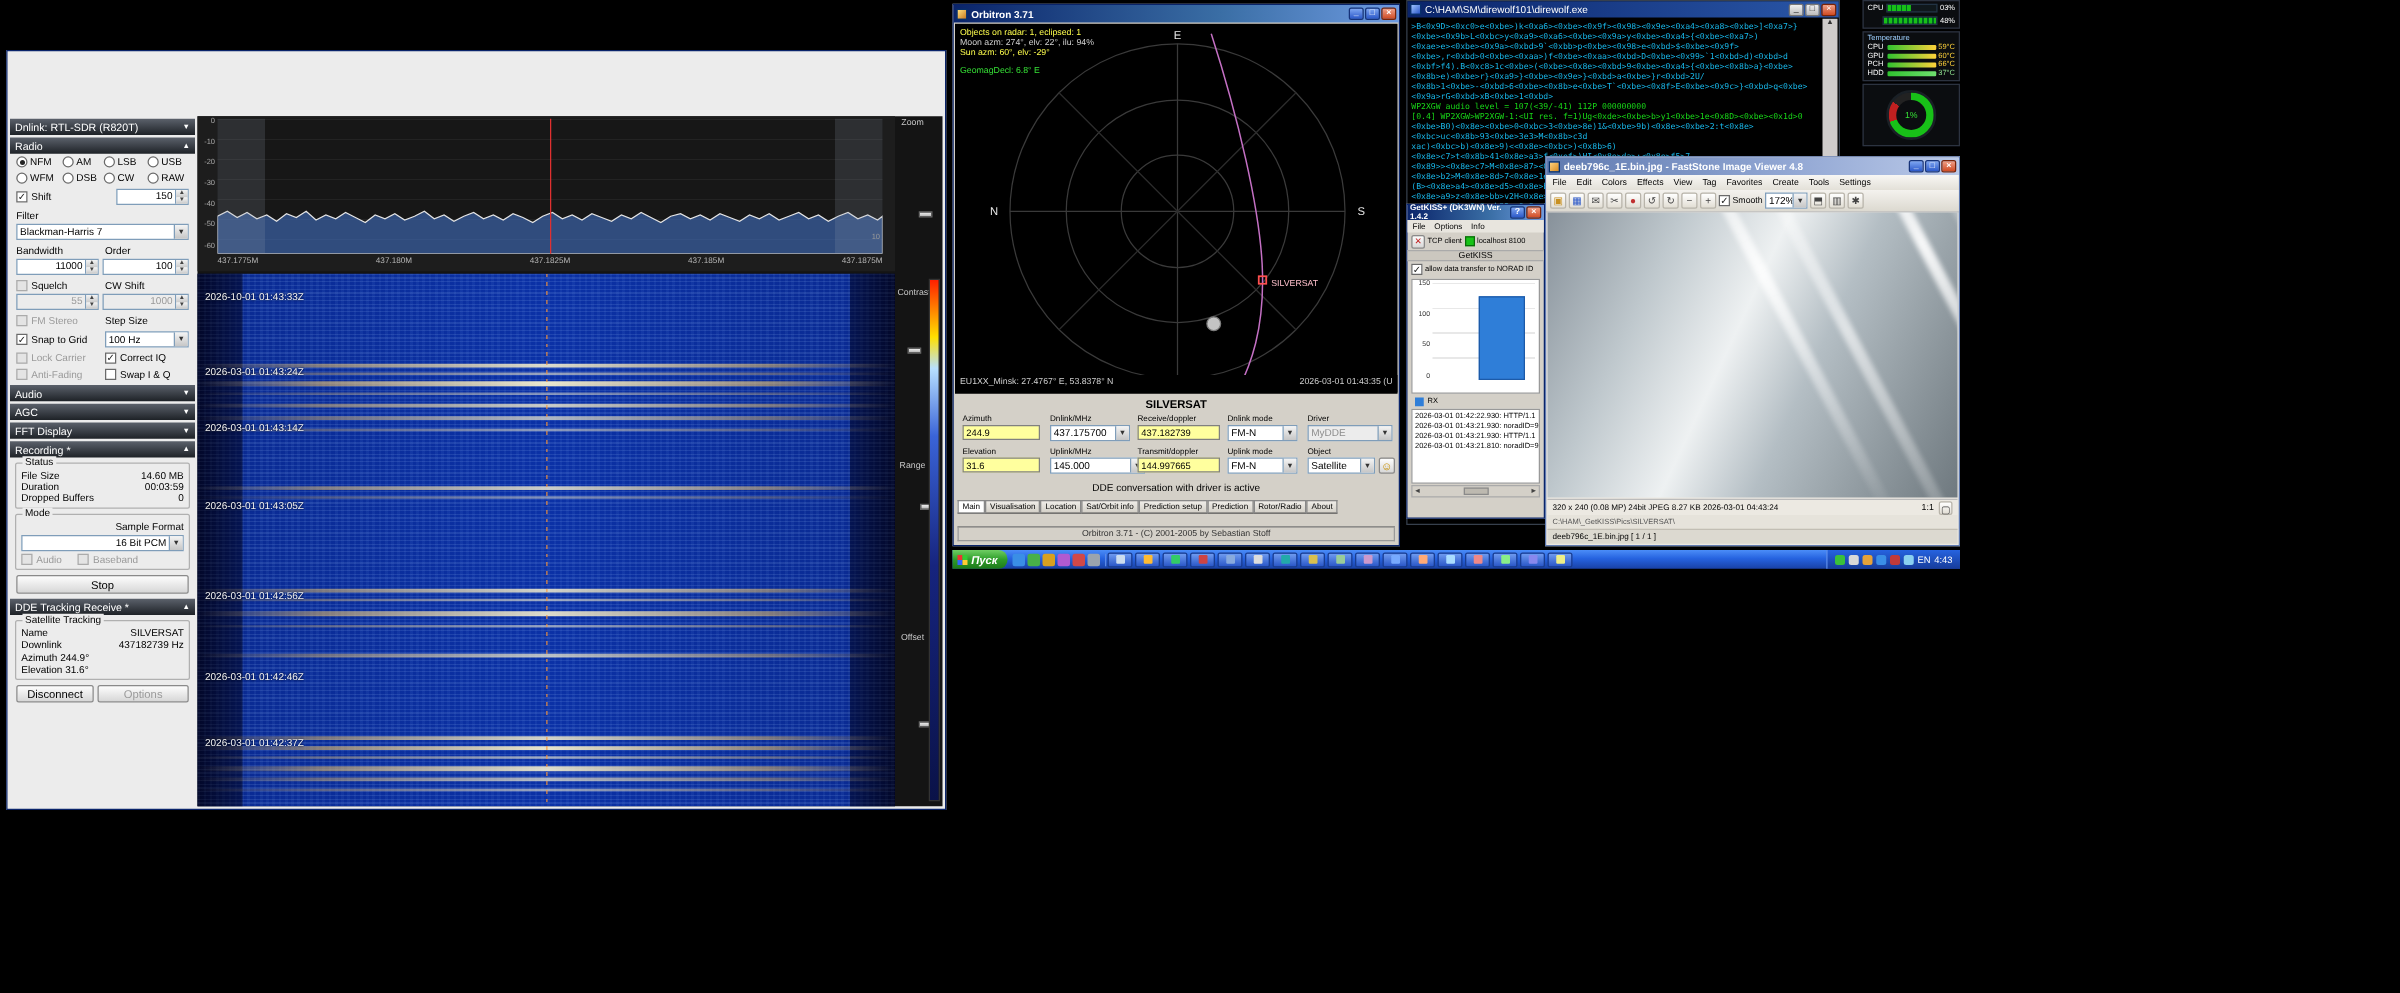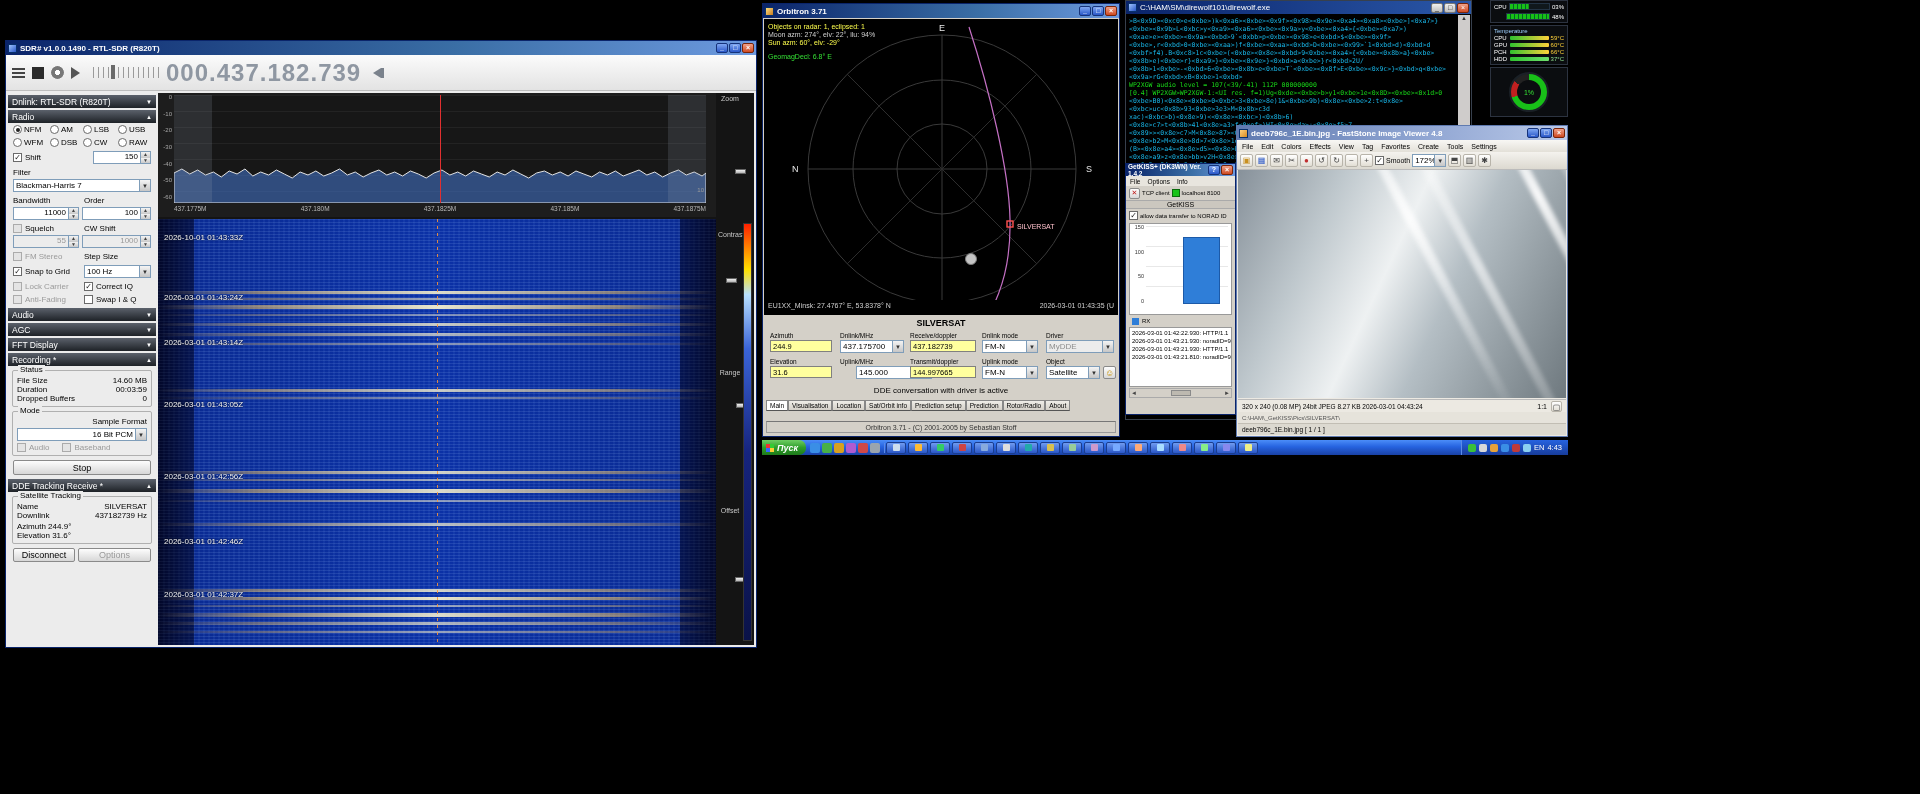--- a/index.html
+++ b/index.html
@@ -409,21 +409,21 @@
         <span class="a">▼</span>
       </div>
 
     <div class="ofield" style="left:6px;top:42px">Elevation</div>
     <div class="ofield" style="left:76px;top:42px">Uplink/MHz</div>
     <div class="ofield" style="left:146px;top:42px">Transmit/doppler</div>
     <div class="ofield" style="left:218px;top:42px">Uplink mode</div>
     <div class="ofield" style="left:282px;top:42px">Object</div>
 
     <div class="ylw w" style="left:6px;top:50px;width:62px">31.6</div>
-    <div class="dd w" style="left:92px;top:50px;width:76px">
+    <div class="dd w" style="left:76px;top:50px;width:76px">
         <span class="v">145.000</span>
         <span class="a">▼</span>
       </div>
     <div class="ylw w" style="left:146px;top:50px;width:66px">144.997665</div>
     <div class="dd w" style="left:218px;top:50px;width:56px">
         <span class="v">FM-N</span>
         <span class="a">▼</span>
       </div>
     <div class="dd w" style="left:282px;top:50px;width:54px">
         <span class="v">Satellite</span>
@@ -439,47 +439,20 @@
       <span class="otab">Prediction setup</span>
       <span class="otab">Prediction</span>
       <span class="otab">Rotor/Radio</span>
       <span class="otab">About</span>
     </div>
     <div style="position:absolute;left:2px;right:2px;bottom:2px;height:12px;border:1px solid #999;border-top-color:#777;background:#d4d0c8;text-align:center;font-size:7px;color:#333;line-height:11px">Orbitron 3.71 - (C) 2001-2005 by Sebastian Stoff</div>
   </div>
 </div>
 
 <div id="sdr" class="w">
-  <div class="titlebar">
-    <span class="ticon"></span>
-    <span>SDR# v1.0.0.1490 - RTL-SDR (R820T)</span>
-    <span class="tbtns">
-      <span class="tbtn">_</span>
-      <span class="tbtn">□</span>
-      <span class="tbtn close">×</span>
-    </span>
-  </div>
-  <div id="sdr-tools">
-    <span class="ham">
-        <i></i>
-        <i></i>
-        <i></i>
-      </span>
-    <span style="width:12px;height:12px;background:#2b2b2b"></span>
-    <span style="width:13px;height:13px;border-radius:50%;background:radial-gradient(circle,#fff 25%,#777 28%,#777 70%,transparent 72%)"></span>
-    <span style="width:0;height:0;border:6px solid transparent;border-right:9px solid #555;transform:rotate(180deg)"></span>
-    <span style="width:66px;height:11px;background:repeating-linear-gradient(90deg,#9a9a9a 0 1px,transparent 1px 5px);position:relative">
-      <i style="position:absolute;left:18px;top:-2px;width:4px;height:14px;background:#6a6a6a"></i>
-    </span>
-    <span id="freq">000.437.182.739</span>
-    <span style="display:flex;align-items:center">
-      <i style="width:0;height:0;border:5px solid transparent;border-right:8px solid #7a828c"></i>
-      <i style="width:3px;height:10px;background:#7a828c"></i>
-    </span>
-  </div>
 
   <div id="sdr-left">
     <div class="hdr">
         <span>Dnlink: RTL-SDR (R820T)</span>
         <span class="ar">▼</span>
       </div>
     <div class="hdr">
         <span>Radio</span>
         <span class="ar">▲</span>
       </div>

